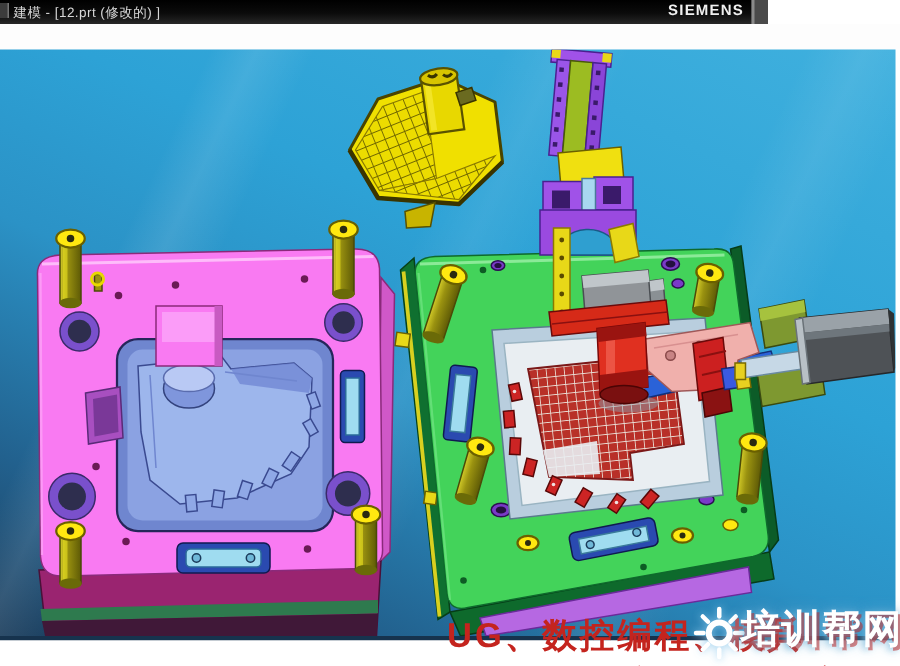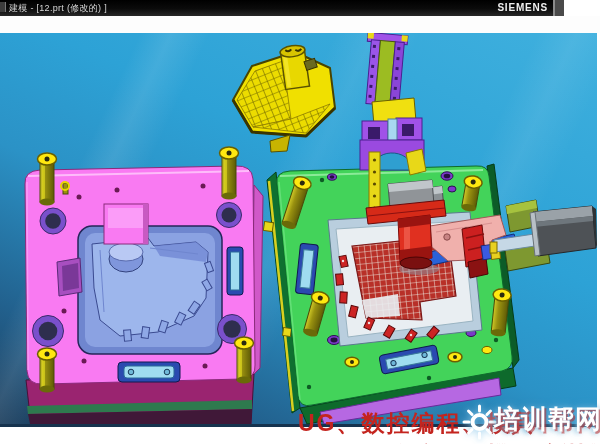--- a/index.html
+++ b/index.html
@@ -1,20 +1,20 @@
 <!DOCTYPE html>
 <html><head>
 <meta charset="utf-8">
 <style>
   html,body{margin:0;padding:0;background:#ffffff;}
   body{width:600px;height:444px;overflow:hidden;font-family:"Liberation Sans",sans-serif;}
   .app{position:relative;width:600px;height:444px;background:#ffffff;}
 
   
-  .titlebar{position:absolute;left:0;top:0;width:564px;height:16px;
+  .titlebar{position:absolute;left:0;top:0;width:512px;height:16px;
     background:linear-gradient(#000 0%,#0b0b0b 55%,#272727 100%);
     display:flex;align-items:center;}
   .title-fragment{position:absolute;left:0;top:2px;width:5px;height:10px;background:#3c3c3c;border-right:1px solid #777;}
   .title-text{margin-left:9px;font-size:9px;color:#d8d8d8;letter-spacing:.3px;white-space:nowrap;}
   .brand{position:absolute;right:16px;top:2px;font-size:10px;font-weight:bold;color:#efefef;letter-spacing:.8px;}
   .titlebar-edge{position:absolute;right:0;top:0;width:9px;height:16px;background:#4a4a4a;border-left:2px solid #8a8a8a;}
 
   .gap-top{position:absolute;left:0;top:16px;width:600px;height:17px;background:#fdfdfd;}
 
   

